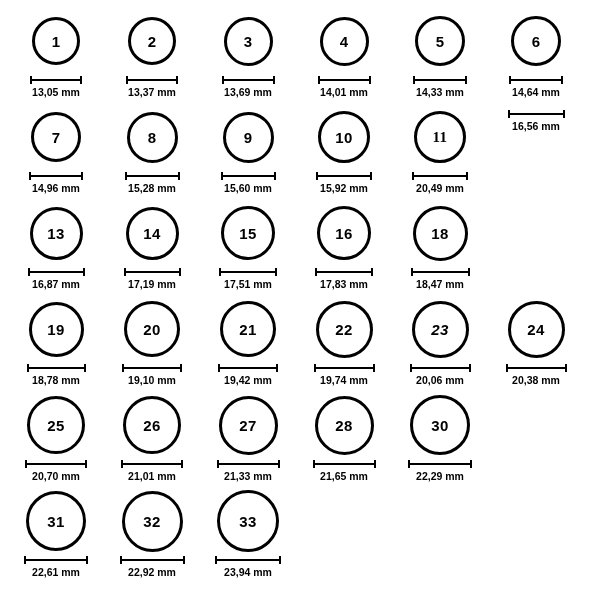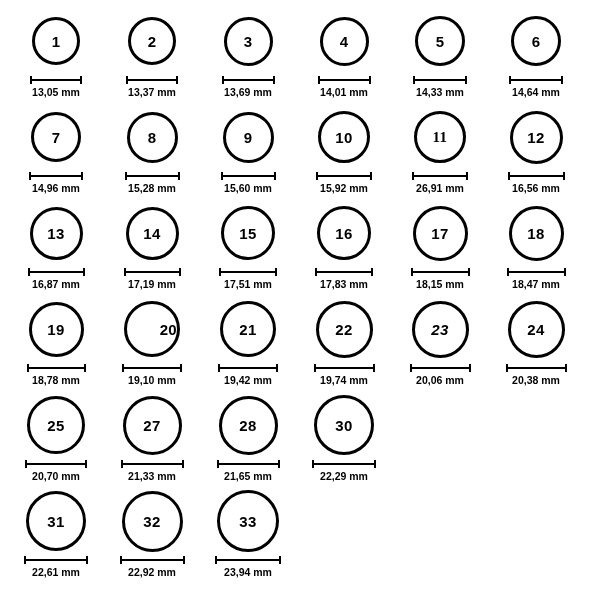--- a/index.html
+++ b/index.html
@@ -212,28 +212,23 @@
       </div>
       <div class="ring-cell">
         <div class="ring-circle-wrap">
           <div class="ring-circle" style="width: 52px; height: 52px; font-family: Liberation Serif, serif;">
             <span class="ring-label">11</span>
           </div>
         </div>
         <div class="ring-measure">
           <div class="measure-bar" style="width: 56px;"></div>
         </div>
-        <div class="ring-size-text">26,91 mm</div>
-      </div>
-      <div class="ring-cell">
-        <div class="ring-circle-wrap">
-          <div class="ring-circle" style="width: 53px; height: 53px;">
-            <span class="ring-label">12</span>
-          </div>
-        </div>
+        <div class="ring-size-text">20,49 mm</div>
+      </div>
+      <div class="ring-cell">
         <div class="ring-measure">
           <div class="measure-bar" style="width: 57px;"></div>
         </div>
         <div class="ring-size-text">16,56 mm</div>
       </div>
     </div>
     <div class="chart-row">
       <div class="ring-cell">
         <div class="ring-circle-wrap">
           <div class="ring-circle" style="width: 53px; height: 53px;">
@@ -274,31 +269,20 @@
           </div>
         </div>
         <div class="ring-measure">
           <div class="measure-bar" style="width: 58px;"></div>
         </div>
         <div class="ring-size-text">17,83 mm</div>
       </div>
       <div class="ring-cell">
         <div class="ring-circle-wrap">
           <div class="ring-circle" style="width: 55px; height: 55px;">
-            <span class="ring-label">17</span>
-          </div>
-        </div>
-        <div class="ring-measure">
-          <div class="measure-bar" style="width: 59px;"></div>
-        </div>
-        <div class="ring-size-text">18,15 mm</div>
-      </div>
-      <div class="ring-cell">
-        <div class="ring-circle-wrap">
-          <div class="ring-circle" style="width: 55px; height: 55px;">
             <span class="ring-label">18</span>
           </div>
         </div>
         <div class="ring-measure">
           <div class="measure-bar" style="width: 59px;"></div>
         </div>
         <div class="ring-size-text">18,47 mm</div>
       </div>
     </div>
     <div class="chart-row">
@@ -308,21 +292,21 @@
             <span class="ring-label">19</span>
           </div>
         </div>
         <div class="ring-measure">
           <div class="measure-bar" style="width: 59px;"></div>
         </div>
         <div class="ring-size-text">18,78 mm</div>
       </div>
       <div class="ring-cell">
         <div class="ring-circle-wrap">
-          <div class="ring-circle" style="width: 56px; height: 56px; justify-content: flex-end;">
+          <div class="ring-circle" style="width: 56px; height: 56px;">
             <span class="ring-label">20</span>
           </div>
         </div>
         <div class="ring-measure">
           <div class="measure-bar" style="width: 60px;"></div>
         </div>
         <div class="ring-size-text">19,10 mm</div>
       </div>
       <div class="ring-cell">
         <div class="ring-circle-wrap">
@@ -373,20 +357,31 @@
       <div class="ring-cell">
         <div class="ring-circle-wrap">
           <div class="ring-circle" style="width: 58px; height: 58px;">
             <span class="ring-label">25</span>
           </div>
         </div>
         <div class="ring-measure">
           <div class="measure-bar" style="width: 62px;"></div>
         </div>
         <div class="ring-size-text">20,70 mm</div>
+      </div>
+      <div class="ring-cell">
+        <div class="ring-circle-wrap">
+          <div class="ring-circle" style="width: 58px; height: 58px;">
+            <span class="ring-label">26</span>
+          </div>
+        </div>
+        <div class="ring-measure">
+          <div class="measure-bar" style="width: 62px;"></div>
+        </div>
+        <div class="ring-size-text">21,01 mm</div>
       </div>
       <div class="ring-cell">
         <div class="ring-circle-wrap">
           <div class="ring-circle" style="width: 59px; height: 59px; justify-content: center;">
             <span class="ring-label">27</span>
           </div>
         </div>
         <div class="ring-measure">
           <div class="measure-bar" style="width: 63px;"></div>
         </div>

